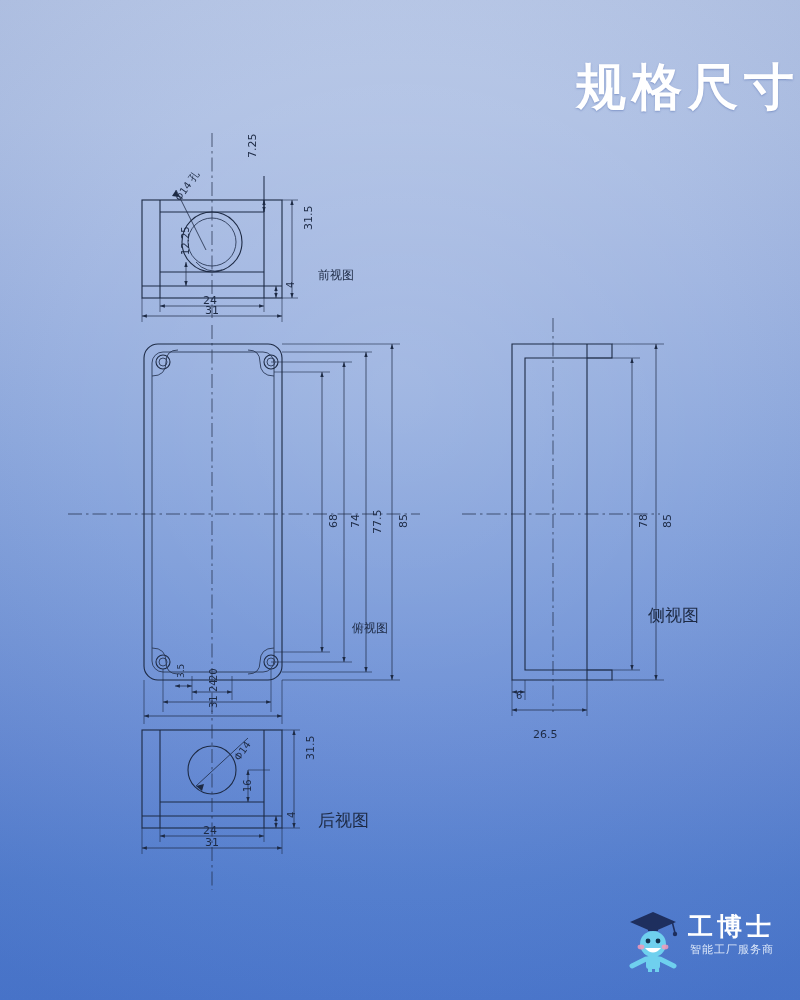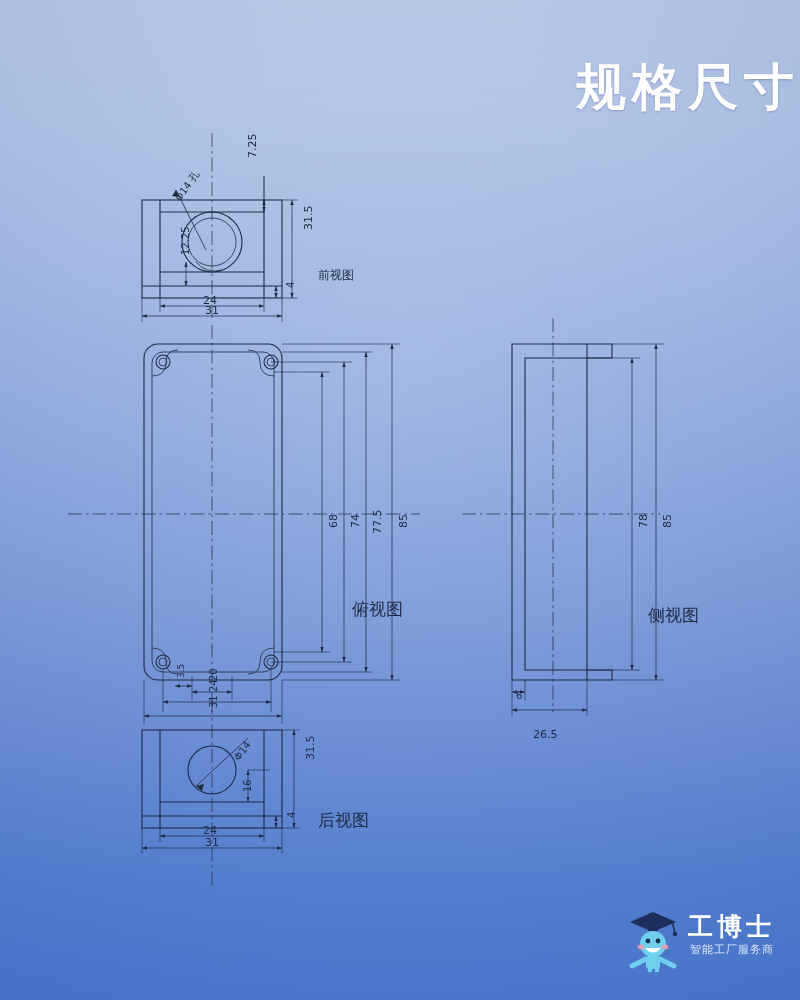--- a/index.html
+++ b/index.html
@@ -306,21 +306,21 @@
 
   <div class="vlabel" style="left:327px; top:528px; transform:rotate(-90deg); transform-origin:left top; font-size:11px;">68</div>
   <div class="vlabel" style="left:349px; top:528px; transform:rotate(-90deg); transform-origin:left top; font-size:11px;">74</div>
   <div class="vlabel" style="left:371px; top:534px; transform:rotate(-90deg); transform-origin:left top; font-size:11px;">77.5</div>
   <div class="vlabel" style="left:397px; top:528px; transform:rotate(-90deg); transform-origin:left top; font-size:11px;">85</div>
 
   <div class="vlabel" style="left:208px; top:681px; transform:rotate(-90deg); transform-origin:left top; font-size:10px;">20</div>
   <div class="vlabel" style="left:208px; top:692px; transform:rotate(-90deg); transform-origin:left top; font-size:10px;">24</div>
   <div class="vlabel" style="left:208px; top:708px; transform:rotate(-90deg); transform-origin:left top; font-size:10px;">31</div>
   <div class="vlabel" style="left:176px; top:678px; transform:rotate(-90deg); transform-origin:left top; font-size:9px;">3.5</div>
-  <div class="vlabel" style="left:352px; top:598px; font-size:17px;">俯视图</div>
+  <div class="vlabel" style="left:352px; top:620px; font-size:12px;">俯视图</div>
 
   <div class="vlabel" style="left:637px; top:528px; transform:rotate(-90deg); transform-origin:left top; font-size:11px;">78</div>
   <div class="vlabel" style="left:661px; top:528px; transform:rotate(-90deg); transform-origin:left top; font-size:11px;">85</div>
   <div class="vlabel" style="left:516px; top:690px; font-size:10px;">6</div>
   <div class="vlabel" style="left:533px; top:700px; font-size:11px;margin-top:28px;">26.5</div>
   <div class="vlabel" style="left:648px; top:604px; font-size:17px;">侧视图</div>
 
   <div class="vlabel" style="left:232px; top:756px; transform:rotate(-55deg); transform-origin:left top; font-size:10px;">Φ14</div>
   <div class="vlabel" style="left:242px; top:792px; transform:rotate(-90deg); transform-origin:left top; font-size:10px;">16</div>
   <div class="vlabel" style="left:304px; top:760px; transform:rotate(-90deg); transform-origin:left top; font-size:11px;">31.5</div>

